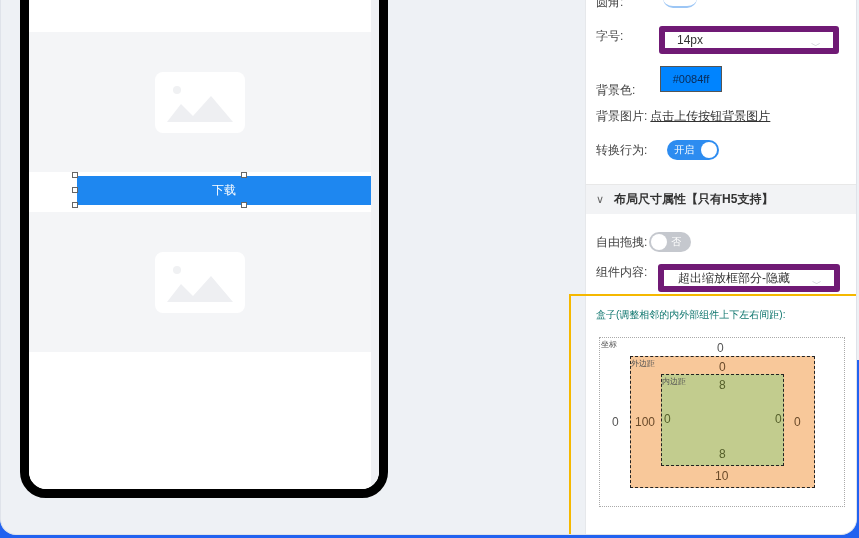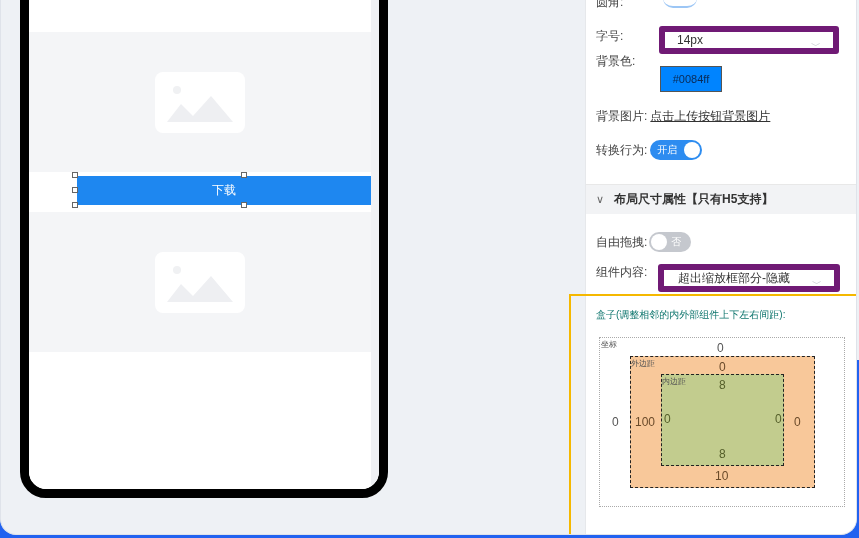--- a/index.html
+++ b/index.html
@@ -97,33 +97,33 @@
     </div>
 
     <div class="row" style="top:28px;">
       <span class="lbl">字号:</span>
     </div>
     <div class="select" style="left:73px;top:26px;width:180px;">
       <span>14px</span>
       <span class="chev">﹀</span>
     </div>
 
-    <div class="row" style="top:53px;">
+    <div class="row" style="top:82px;">
       <span class="lbl">背景色:</span>
     </div>
     <div class="color-box">#0084ff</div>
 
     <div class="row" style="top:108px;">
       <span class="lbl">背景图片:</span>
       <a class="link" style="margin-left:3px;">点击上传按钮背景图片</a>
     </div>
 
-    <div class="row" style="top:140px;">
+    <div class="row" style="top:140px;gap:8px;">
       <span class="lbl">转换行为:</span>
-      <div class="toggle on" style="margin-left:3px;">
+      <div class="toggle on" style="margin-left:12px;">
         <span>开启</span>
         <span class="knob"></span>
       </div>
     </div>
 
     <div class="section-hdr">
       <span class="arrow">∨</span>
       <span>布局尺寸属性【只有H5支持】</span>
     </div>
 

